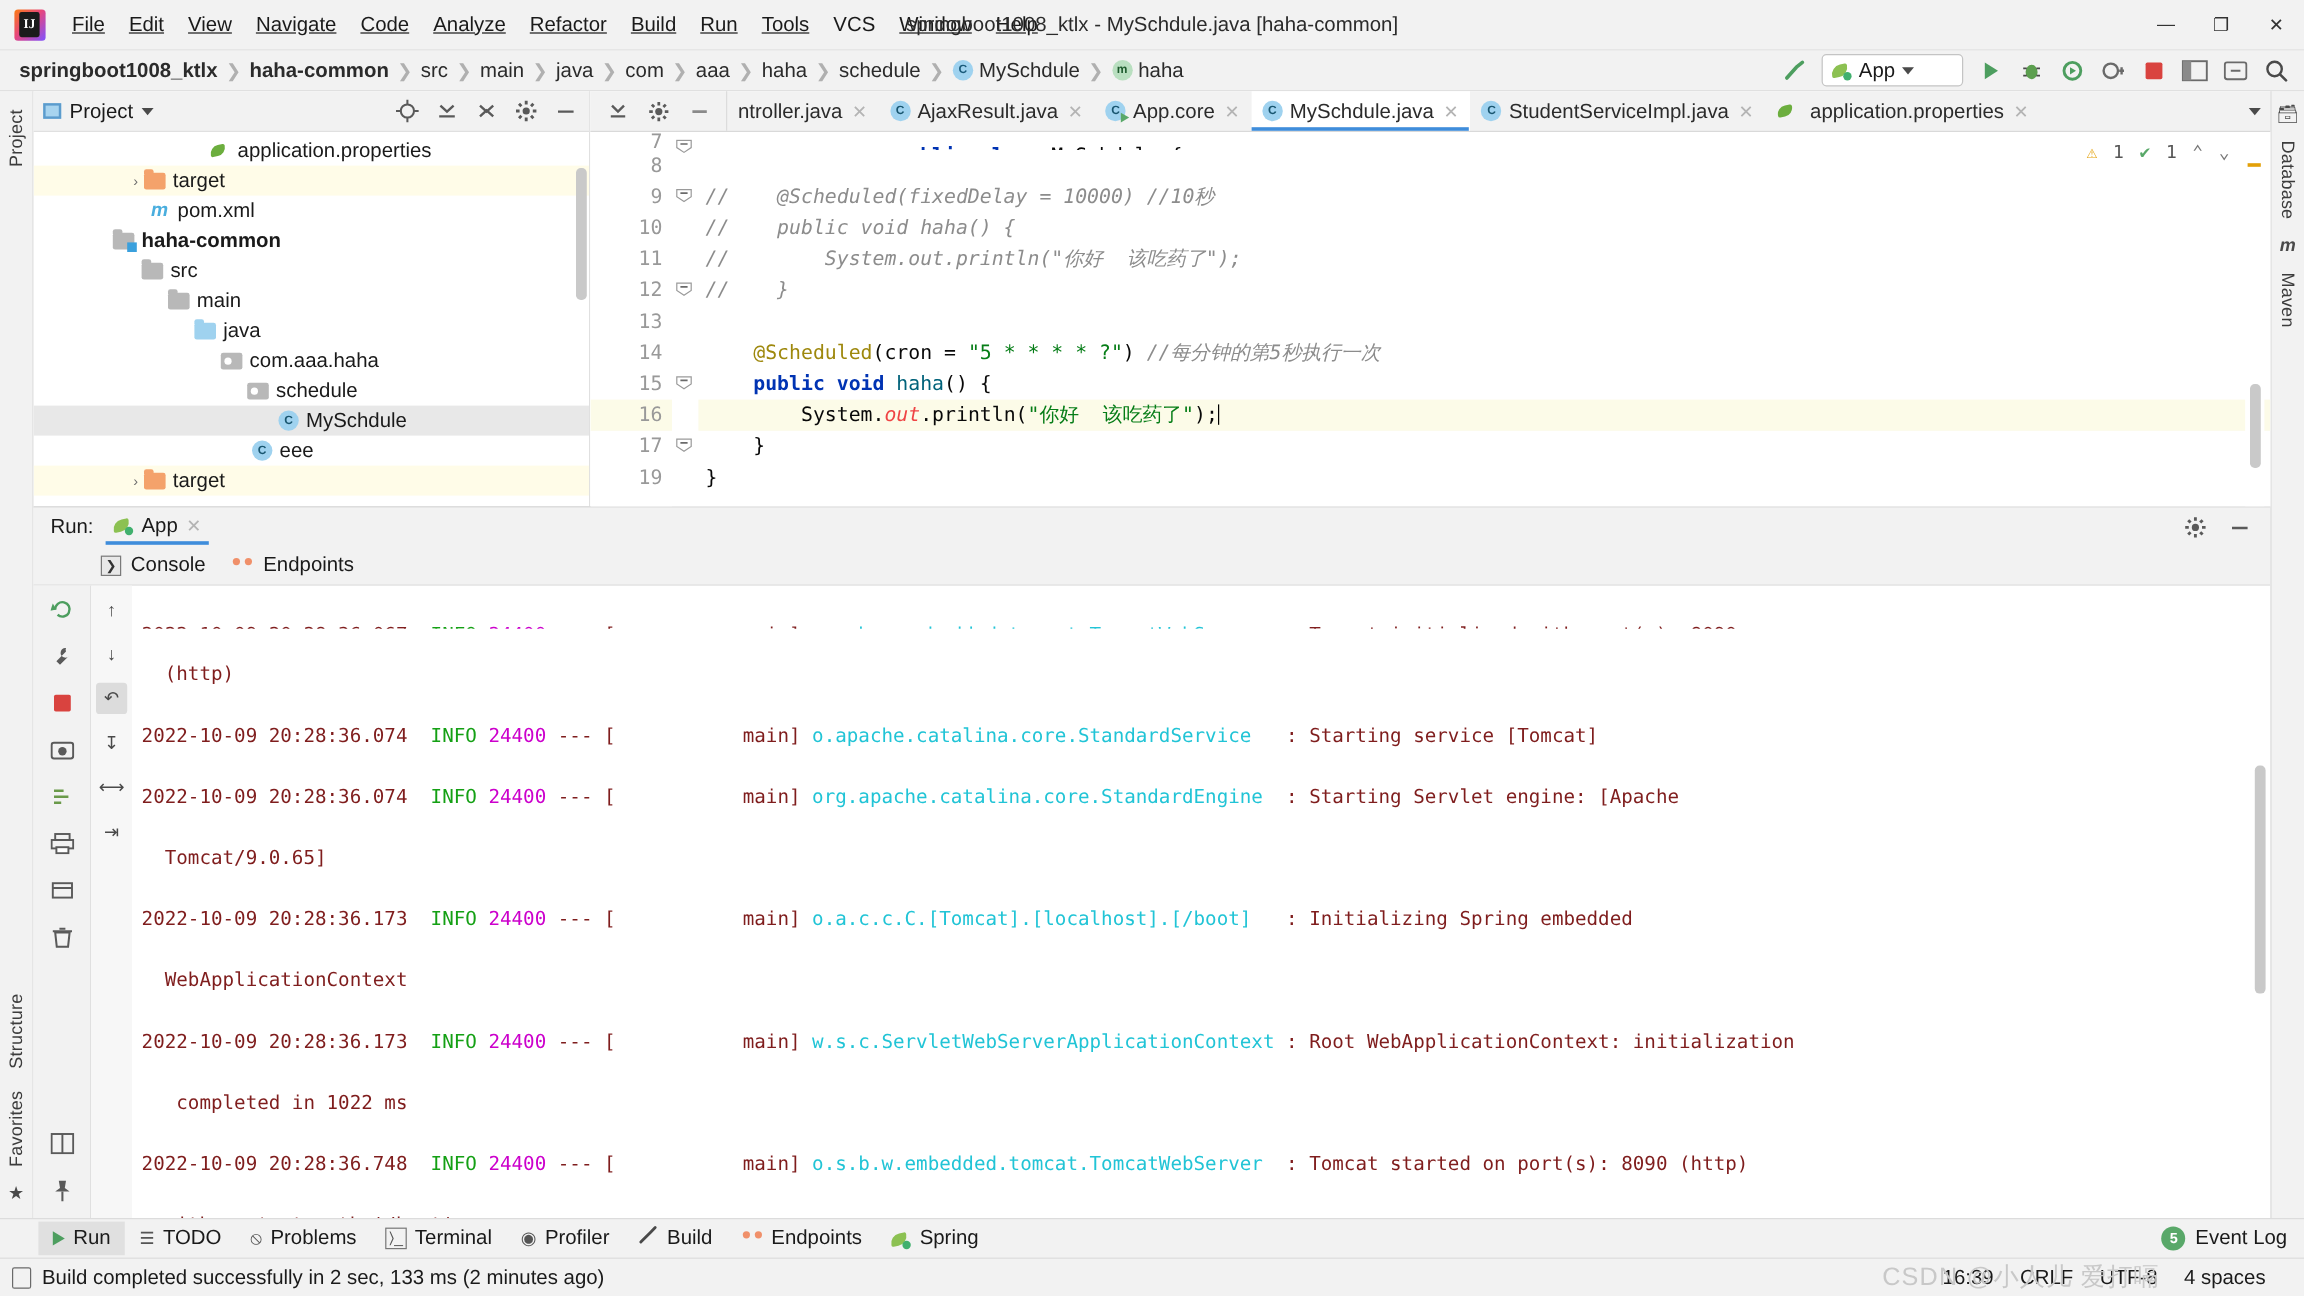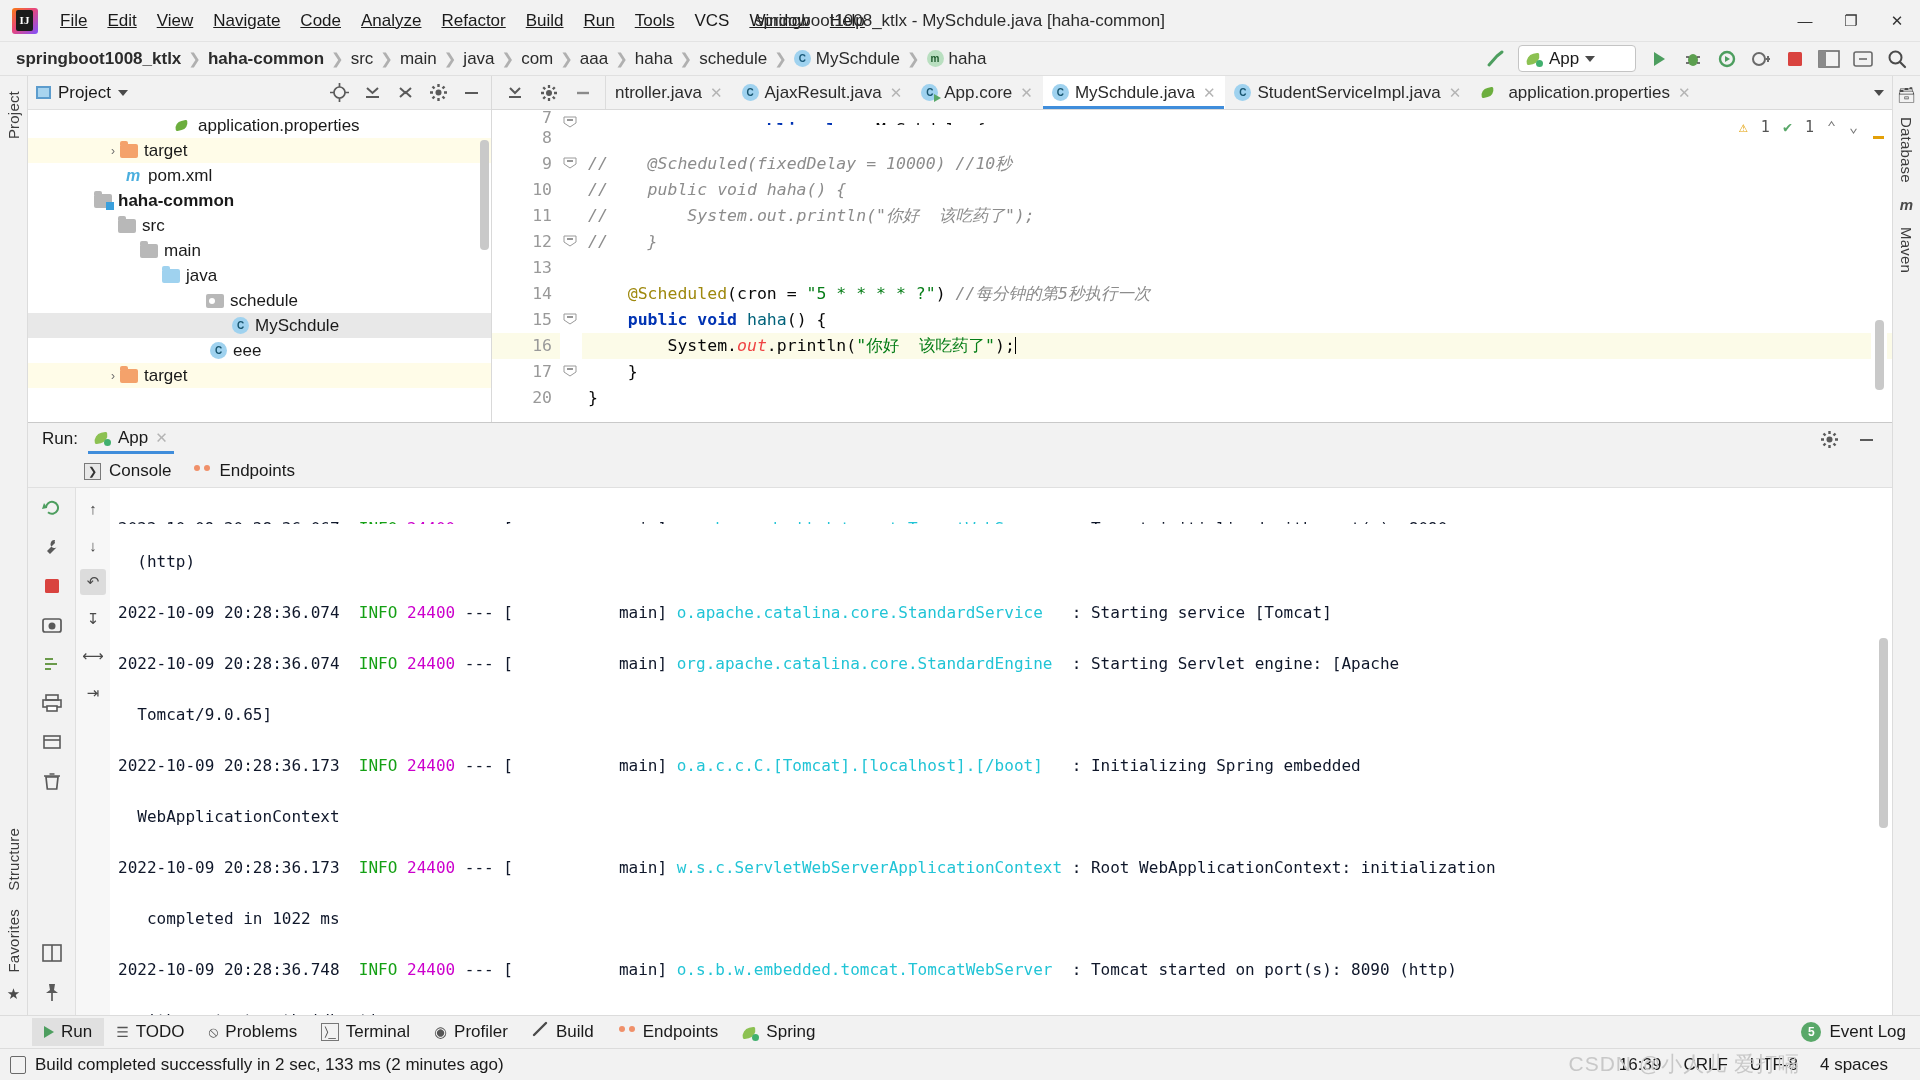--- a/index.html
+++ b/index.html
@@ -126,21 +126,21 @@
   .subtab { display:flex; align-items:center; gap:8px; font-size:17px;}
   .subtab .sq { width:17px;height:17px;border:1px solid #7a7a7a;color:#333;font-size:11px;display:flex;align-items:center;justify-content:center;background:#e8e8e8;}
   .endp-ico { width:18px; height:15px; display:inline-block; position:relative;}
   .endp-ico::before{content:"";position:absolute;left:1px;top:1px;width:6px;height:6px;border-radius:50%;background:#f0906a;}
   .endp-ico::after{content:"";position:absolute;right:1px;top:1px;width:6px;height:6px;border-radius:50%;background:#f0906a;}
   .console-row { flex:1 1 auto; display:flex; min-height:0;}
   .console-rail { width:48px; flex:0 0 48px; background:#f2f2f2; display:flex; flex-direction:column; align-items:center; padding-top:7px; gap:13px; border-right:1px solid #e0e0e0;}
   .c-ico { width:26px; height:26px; display:flex; align-items:center; justify-content:center; font-size:15px; color:#4a4a4a;}
   .console-rail2 { width:34px; flex:0 0 34px; background:#f7f7f7; display:flex; flex-direction:column; align-items:center; padding-top:7px; gap:11px;}
   .console-out { flex:1 1 auto; overflow:hidden; font-family:"DejaVu Sans Mono","Liberation Mono",monospace; font-size:16px; line-height:25.5px; padding:2px 0 0 8px; white-space:pre; color:#0b0b0b; position:relative;}
-  .ts { color:#0f172a;}
+  .ts { color:#7f1d1d;}
   .lv { color:#14a014;}
   .pid { color:#cc00cc;}
   .lg { color:#21c4d6;}
   .console-scroll { position:absolute; right:4px; top:150px; width:9px; height:190px; background:#c9c9c9; border-radius:4px;}
 
   
   .toolwin-bar { height:33px; background:#f2f2f2; display:flex; align-items:center; padding-left:32px; gap:0px; flex:0 0 33px; border-top:1px solid #dcdcdc;}
   .twb { display:flex; align-items:center; gap:7px; font-size:17px; padding:4px 12px; color:#1a1a1a;}
   .twb.active { background:#e0e0e0; }
   .twb-right { margin-left:auto; display:flex; align-items:center; gap:8px; padding-right:14px; font-size:17px;}
@@ -353,20 +353,25 @@
             <div class="trow" style="padding-left:98px;">
               <span class="arrow">ⱟ</span>
               <span class="fld gray"></span>
               <span>main</span>
             </div>
             <div class="trow" style="padding-left:120px;">
               <span class="arrow">ⱟ</span>
               <span class="fld blue"></span>
               <span>java</span>
             </div>
+            <div class="trow" style="padding-left:142px;">
+              <span class="arrow">ⱟ</span>
+              <span class="pkg"></span>
+              <span>com.aaa.haha</span>
+            </div>
             <div class="trow" style="padding-left:164px;">
               <span class="arrow">ⱟ</span>
               <span class="pkg"></span>
               <span>schedule</span>
             </div>
             <div class="trow sel" style="padding-left:204px;">
               <span class="clsico">C</span>
               <span>MySchdule</span>
             </div>
             <div class="trow" style="padding-left:182px;">
@@ -443,21 +448,21 @@
               <div class="gline">8</div>
               <div class="gline">9</div>
               <div class="gline">10</div>
               <div class="gline">11</div>
               <div class="gline">12</div>
               <div class="gline">13</div>
               <div class="gline">14</div>
               <div class="gline">15</div>
               <div class="gline cur">16</div>
               <div class="gline">17</div>
-              <div class="gline">20</div>
+              <div class="gline">19</div>
             </div>
             <div class="foldcol">
               <div style="position:absolute;top:3px;left:3px;width:14px;height:12px;">
                 <svg width="14" height="12" viewBox="0 0 14 12">
                     <path d="M1 1 h12 v6 l-6 4 l-6 -4 z" fill="#fff" stroke="#9a9a9a"></path>
                     <path d="M4 4 h6" stroke="#6a6a6a" stroke-width="1.4"></path>
                   </svg>
               </div>
               <div style="position:absolute;top:44px;left:3px;width:14px;height:12px;">
                 <svg width="14" height="12" viewBox="0 0 14 12">

